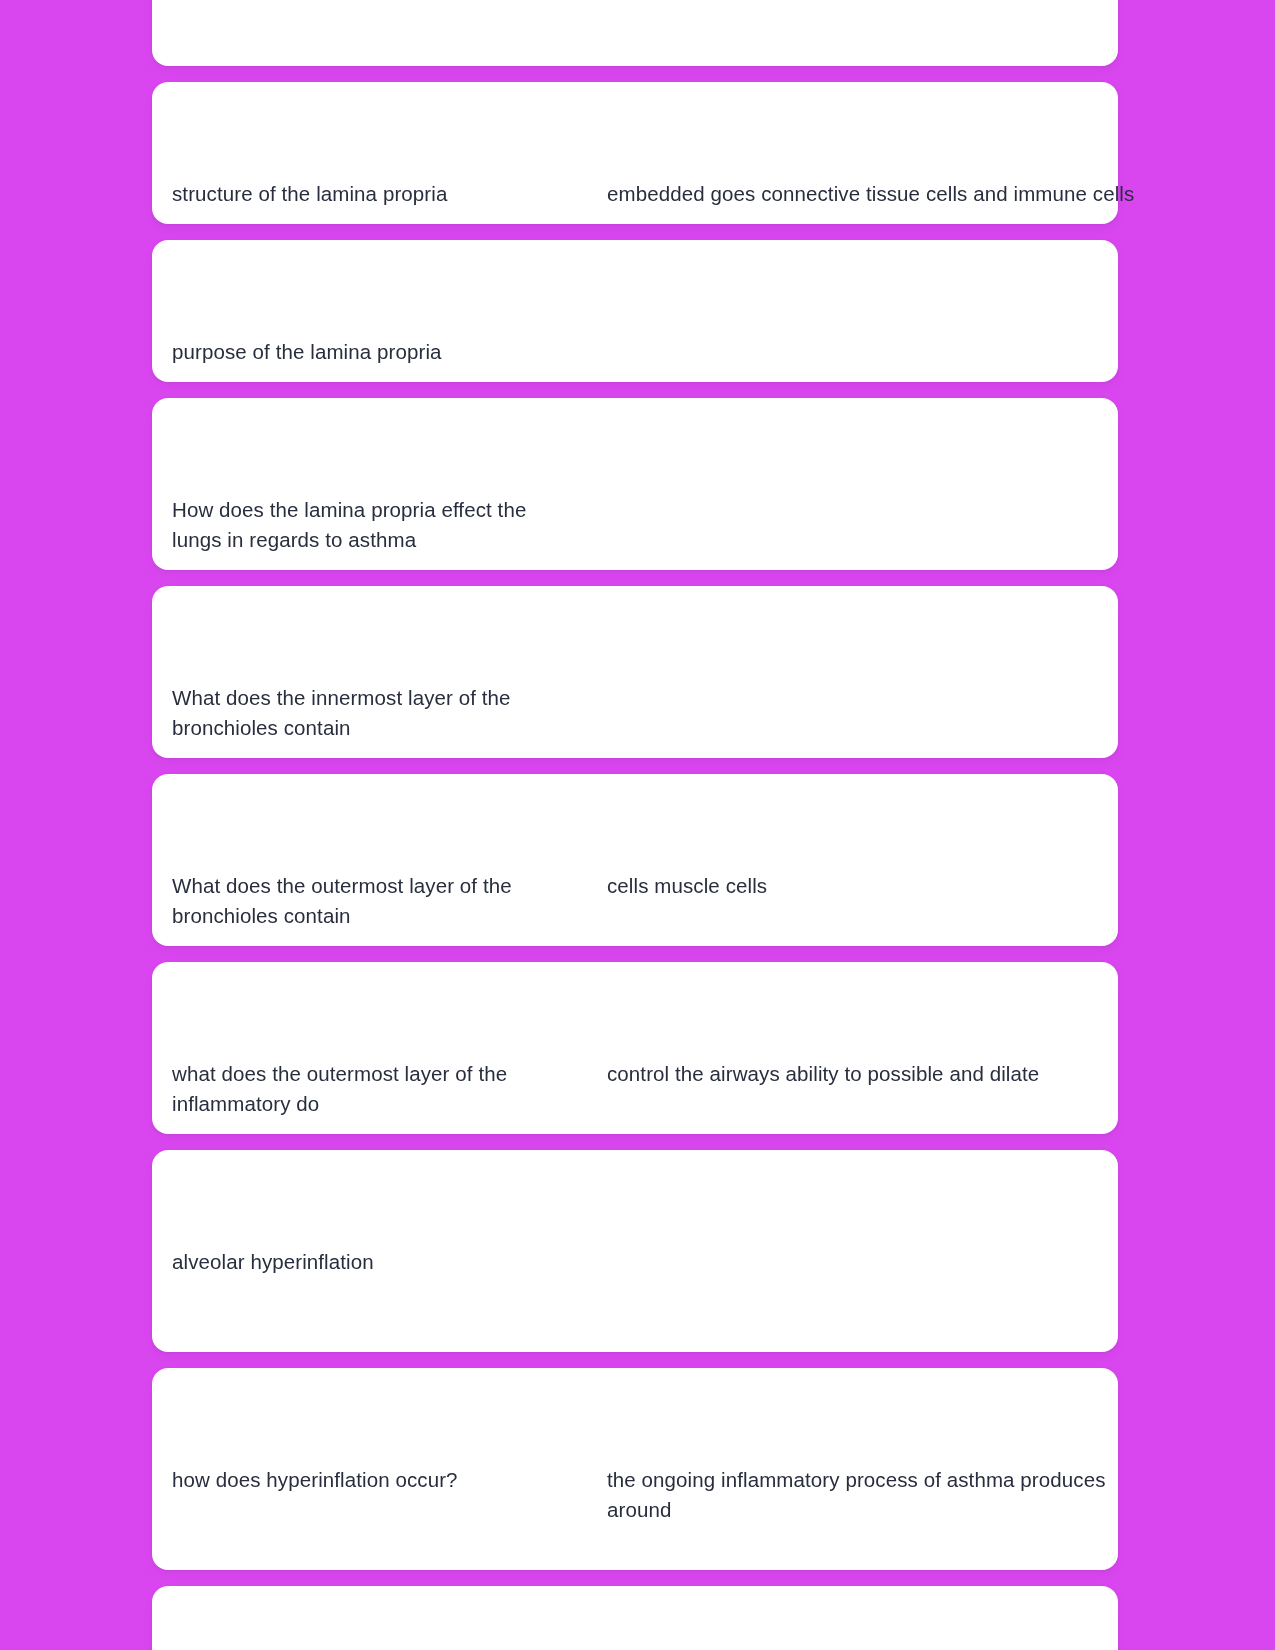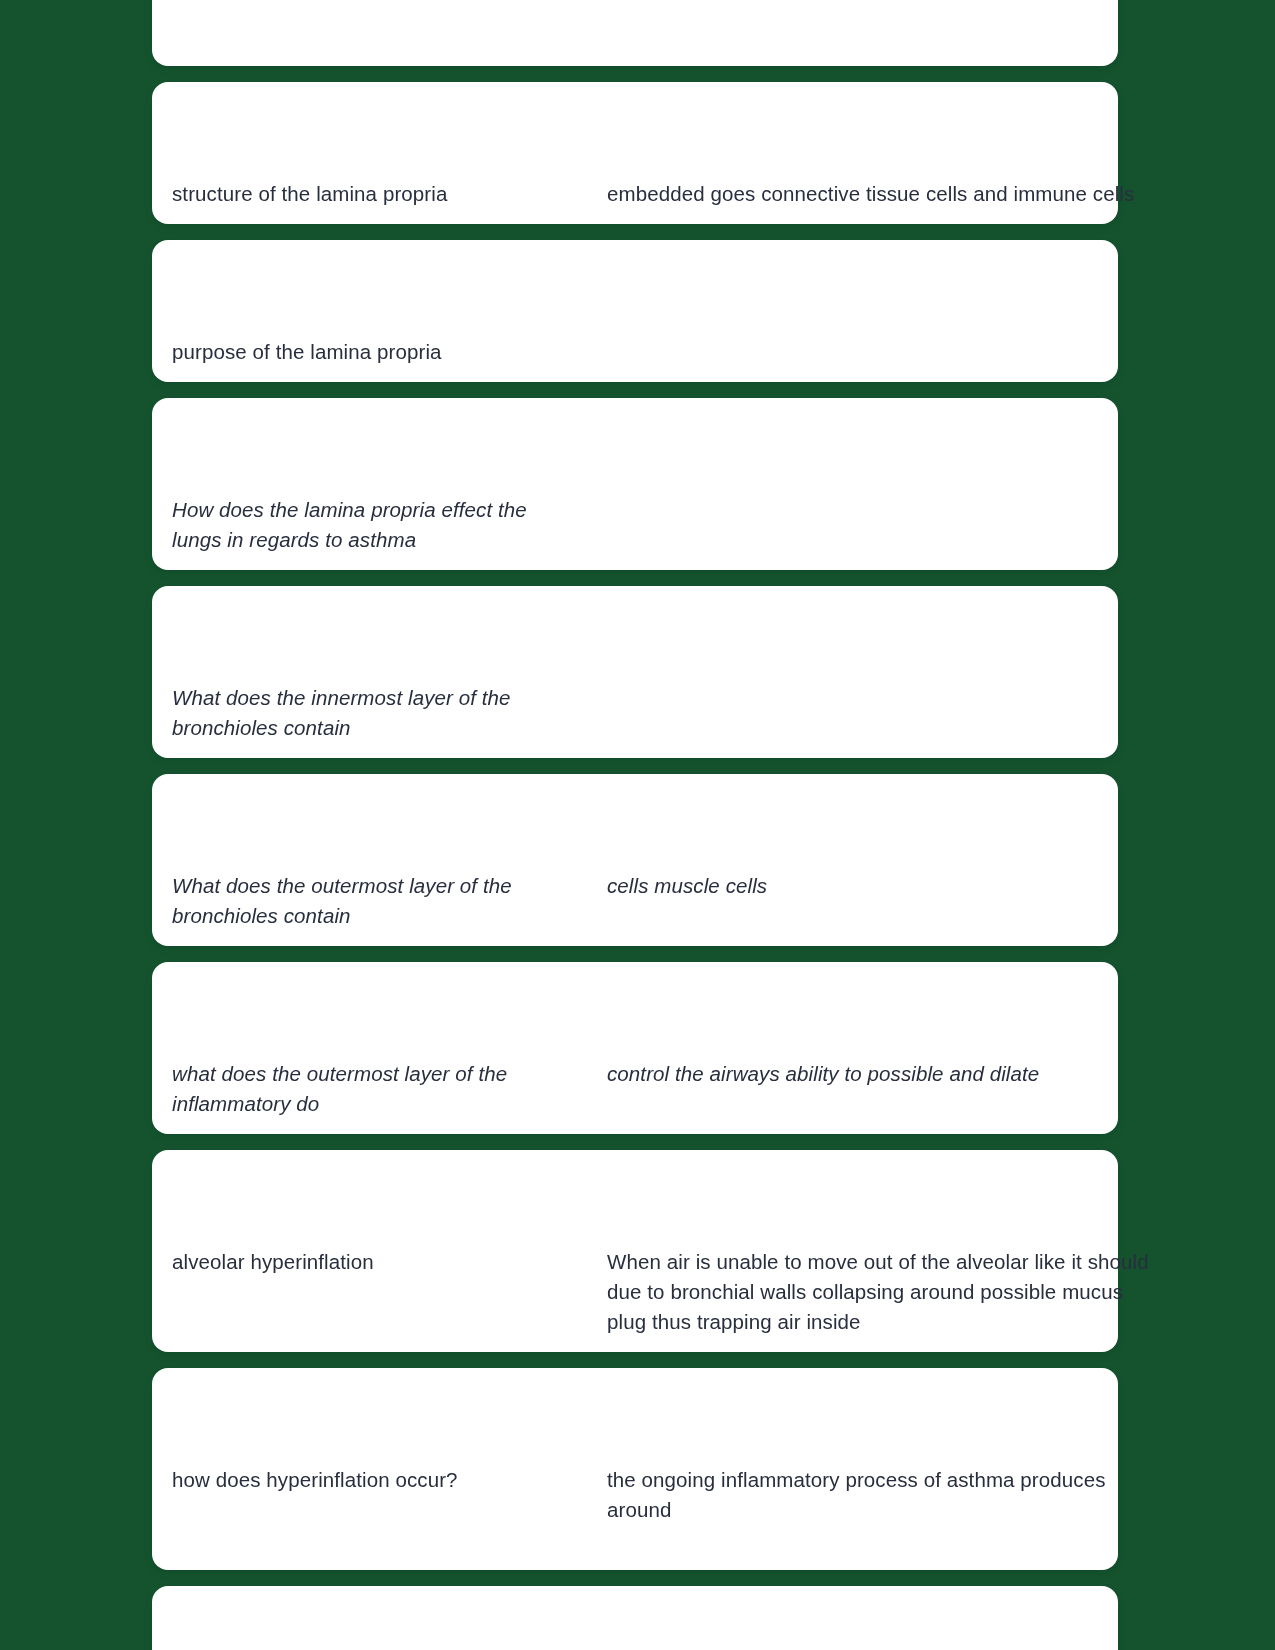--- a/index.html
+++ b/index.html
@@ -12,21 +12,21 @@
     height: 1650px;
     overflow: hidden;
     font-family: "Liberation Sans", sans-serif;
     -webkit-font-smoothing: antialiased;
   }
 
   .page {
     position: relative;
     width: 1275px;
     height: 1650px;
-    background: #14532d;
+    background: #d946ef;
     box-sizing: border-box;
   }
 
   .card-list {
     position: absolute;
     left: 152px;
     top: 44px;
     width: 966px;
   }
 
@@ -68,21 +68,21 @@
 
   .def-col {
     left: 455px;
   }
 
   
   .flashcard[data-lines="1"] { height: 142px; }
   .flashcard[data-lines="1"] .term-col,
   .flashcard[data-lines="1"] .def-col { top: 97px; }
 
-  .flashcard[data-lines="2"] { height: 172px; font-style: italic; }
+  .flashcard[data-lines="2"] { height: 172px; }
   .flashcard[data-lines="2"] .term-col,
   .flashcard[data-lines="2"] .def-col { top: 97px; }
 
   .flashcard[data-lines="3"] { height: 202px; }
   .flashcard[data-lines="3"] .term-col,
   .flashcard[data-lines="3"] .def-col { top: 97px; }
 
   .line { display: block; }
 </style>
 </head>
@@ -125,21 +125,20 @@
       </div>
       <div class="flashcard" data-lines="2">
         <div class="card-inner">
           <div class="term-col"><span class="line">what does the outermost layer of the</span><span class="line">inflammatory do</span></div>
           <div class="def-col"><span class="line">control the airways ability to possible and dilate</span></div>
         </div>
       </div>
       <div class="flashcard" data-lines="3">
         <div class="card-inner">
           <div class="term-col"><span class="line">alveolar hyperinflation</span></div>
-          <div class="def-col"><span class="line">When air is unable to move out of the alveolar like it should</span><span class="line">due to bronchial walls collapsing around possible mucus</span><span class="line">plug thus trapping air inside</span></div>
         </div>
       </div>
       <div class="flashcard" data-lines="3">
         <div class="card-inner">
           <div class="term-col"><span class="line">how does hyperinflation occur?</span></div>
           <div class="def-col"><span class="line">the ongoing inflammatory process of asthma produces</span><span class="line">around</span></div>
         </div>
       </div>
       <div class="flashcard" data-lines="1">
         <div class="card-inner">

